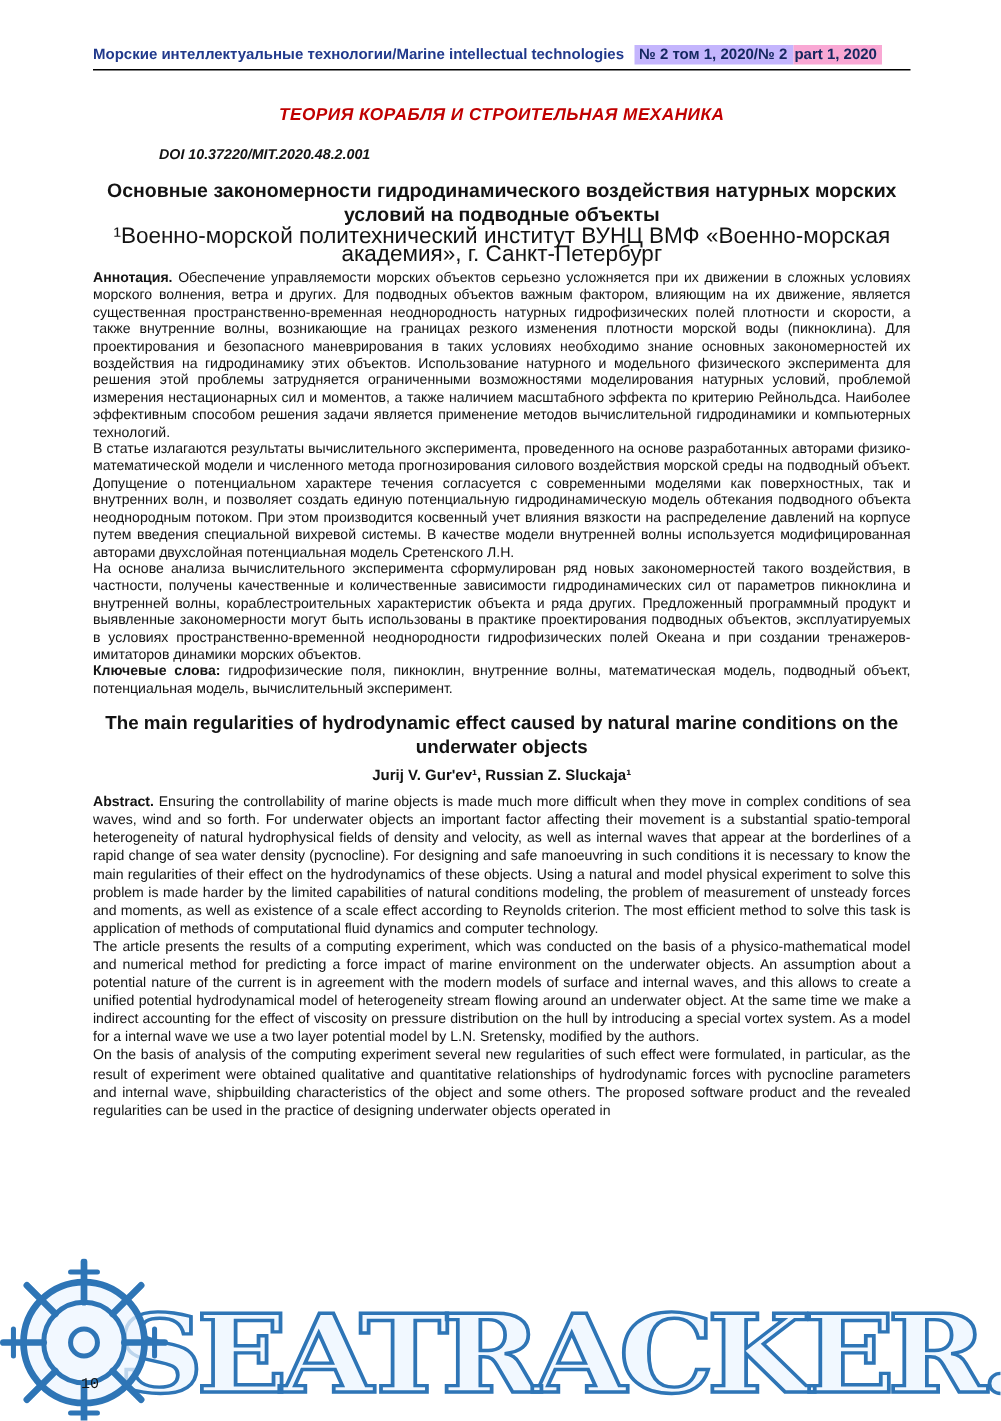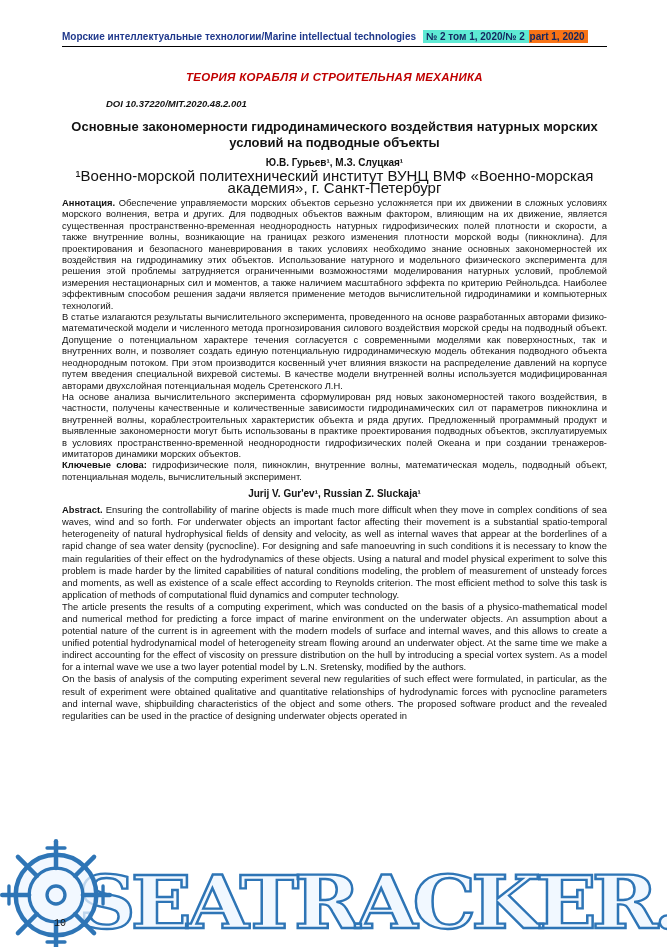--- a/index.html
+++ b/index.html
@@ -4,22 +4,22 @@
 <style>
   * { margin:0; padding:0; box-sizing:border-box; }
   html,body { background:#ffffff; }
   body {
     width:667px; height:947px; position:relative; overflow:hidden;
     font-family:"Liberation Sans", sans-serif; color:#131313;
   }
   .page { position:absolute; inset:0; padding:30px 60px 0 62px; }
 
   .header { font-size:10px; font-weight:bold; color:#20398c; line-height:13px; white-space:nowrap; }
-  .issue-ru { background:#5eead4; color:#14265e; padding:1px 1px 1px 3px; margin-left:7px; }
-  .issue-en { background:#f97316; color:#14265e; padding:1px 3px 1px 1px; }
+  .issue-ru { background:#c4b5fd; color:#14265e; padding:1px 1px 1px 3px; margin-left:7px; }
+  .issue-en { background:#f9a8d4; color:#14265e; padding:1px 3px 1px 1px; }
   .rule { border:none; border-top:1.4px solid #000; margin-top:3px; }
 
   .section-heading {
     margin-top:24px; text-align:center; color:#c00000;
     font-weight:bold; font-style:italic; font-size:11.5px; letter-spacing:.3px;
   }
   .udk-block { margin:15px 0 0 44px; font-weight:bold; font-style:italic; font-size:9.5px; line-height:12px; }
 
   .ru-title { margin-top:9px; text-align:center; font-size:13px; font-weight:bold; line-height:16px; }
   .authors  { margin-top:6px; text-align:center; font-weight:bold; font-size:10px; line-height:12px; }
@@ -56,30 +56,30 @@
   </div>
   <hr class="rule">
 
   <div class="section-heading">ТЕОРИЯ КОРАБЛЯ И СТРОИТЕЛЬНАЯ МЕХАНИКА</div>
 
   <div class="udk-block">
     <div>DOI 10.37220/MIT.2020.48.2.001</div>
   </div>
 
   <div class="ru-title">Основные закономерности гидродинамического воздействия натурных морских условий на подводные объекты</div>
-  <div class="authors">Ю.В. Гурьев¹, М.З. Слуцкая¹</div>
   <div class="affiliation">¹Военно-морской политехнический институт ВУНЦ ВМФ «Военно-морская академия», г. Санкт-Петербург</div>
 
   <div class="abstract">
     <p><span class="lead">Аннотация.</span> <span>Обеспечение управляемости морских объектов серьезно усложняется при их движении в сложных условиях морского волнения, ветра и других. Для подводных объектов важным фактором, влияющим на их движение, является существенная пространственно-временная неоднородность натурных гидрофизических полей плотности и скорости, а также внутренние волны, возникающие на границах резкого изменения плотности морской воды (пикноклина). Для проектирования и безопасного маневрирования в таких условиях необходимо знание основных закономерностей их воздействия на гидродинамику этих объектов. Использование натурного и модельного физического эксперимента для решения этой проблемы затрудняется ограниченными возможностями моделирования натурных условий, проблемой измерения нестационарных сил и моментов, а также наличием масштабного эффекта по критерию Рейнольдса. Наиболее эффективным способом решения задачи является применение методов вычислительной гидродинамики и компьютерных технологий.</span></p>
     <p>В статье излагаются результаты вычислительного эксперимента, проведенного на основе разработанных авторами физико-математической модели и численного метода прогнозирования силового воздействия морской среды на подводный объект. Допущение о потенциальном характере течения согласуется с современными моделями как поверхностных, так и внутренних волн, и позволяет создать единую потенциальную гидродинамическую модель обтекания подводного объекта неоднородным потоком. При этом производится косвенный учет влияния вязкости на распределение давлений на корпусе путем введения специальной вихревой системы. В качестве модели внутренней волны используется модифицированная авторами двухслойная потенциальная модель Сретенского Л.Н.</p>
     <p>На основе анализа вычислительного эксперимента сформулирован ряд новых закономерностей такого воздействия, в частности, получены качественные и количественные зависимости гидродинамических сил от параметров пикноклина и внутренней волны, кораблестроительных характеристик объекта и ряда других. Предложенный программный продукт и выявленные закономерности могут быть использованы в практике проектирования подводных объектов, эксплуатируемых в условиях пространственно-временной неоднородности гидрофизических полей Океана и при создании тренажеров-имитаторов динамики морских объектов.</p>
     <p><span class="lead">Ключевые слова:</span> <span>гидрофизические поля, пикноклин, внутренние волны, математическая модель, подводный объект, потенциальная модель, вычислительный эксперимент.</span></p>
   </div>
 
+  <div class="en-title">The main regularities of hydrodynamic effect caused by natural marine conditions on the underwater objects</div>
   <div class="authors">Jurij V. Gur'ev¹, Russian Z. Sluckaja¹</div>
 
   <div class="en-abstract">
     <p><span class="lead">Abstract.</span> <span>Ensuring the controllability of marine objects is made much more difficult when they move in complex conditions of sea waves, wind and so forth. For underwater objects an important factor affecting their movement is a substantial spatio-temporal heterogeneity of natural hydrophysical fields of density and velocity, as well as internal waves that appear at the borderlines of a rapid change of sea water density (pycnocline). For designing and safe manoeuvring in such conditions it is necessary to know the main regularities of their effect on the hydrodynamics of these objects. Using a natural and model physical experiment to solve this problem is made harder by the limited capabilities of natural conditions modeling, the problem of measurement of unsteady forces and moments, as well as existence of a scale effect according to Reynolds criterion. The most efficient method to solve this task is application of methods of computational fluid dynamics and computer technology.</span></p>
     <p>The article presents the results of a computing experiment, which was conducted on the basis of a physico-mathematical model and numerical method for predicting a force impact of marine environment on the underwater objects. An assumption about a potential nature of the current is in agreement with the modern models of surface and internal waves, and this allows to create a unified potential hydrodynamical model of heterogeneity stream flowing around an underwater object. At the same time we make a indirect accounting for the effect of viscosity on pressure distribution on the hull by introducing a special vortex system. As a model for a internal wave we use a two layer potential model by L.N. Sretensky, modified by the authors.</p>
     <p>On the basis of analysis of the computing experiment several new regularities of such effect were formulated, in particular, as the result of experiment were obtained qualitative and quantitative relationships of hydrodynamic forces with pycnocline parameters and internal wave, shipbuilding characteristics of the object and some others. The proposed software product and the revealed regularities can be used in the practice of designing underwater objects operated in</p>
   </div>
 
 </div>
 

